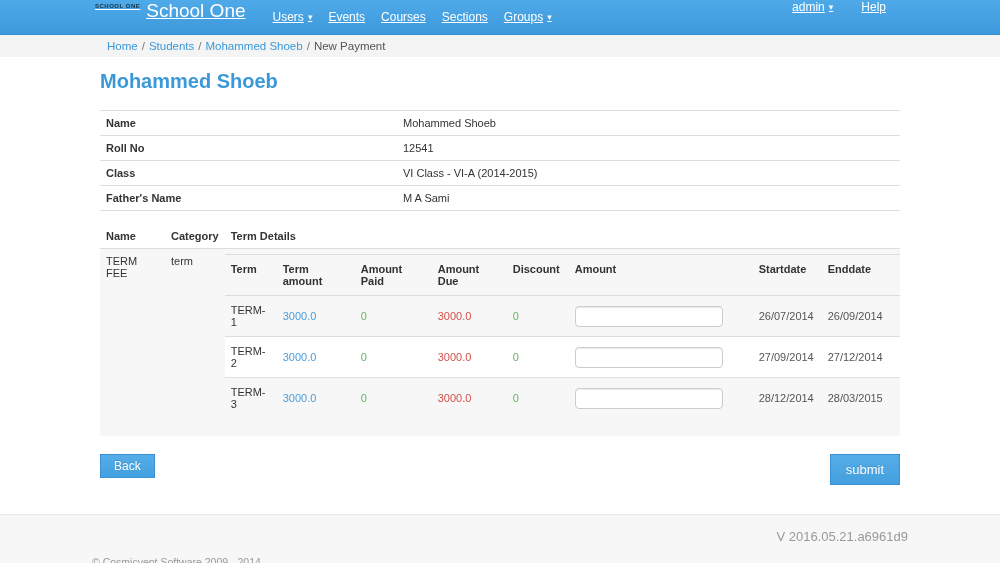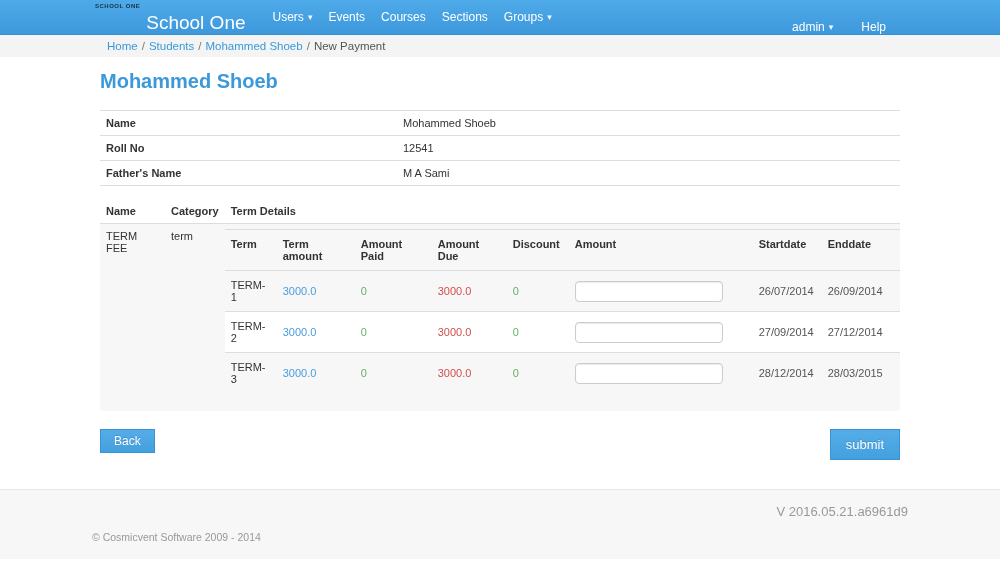--- a/index.html
+++ b/index.html
@@ -9,23 +9,24 @@
     font-family:"Liberation Sans", sans-serif;
     font-size:12px; color:#333; background:#fff;
     overflow:hidden;
   }
 
   
   .navbar {
     height:35px;
     background:linear-gradient(to bottom,#4FAAE9,#3E98DC);
     border-bottom:1px solid #3490D2;
-    display:flex; align-items:flex-end;
+    display:flex; align-items:flex-start;
     padding:0 104px 0 95px;
     color:#fff;
+    text-decoration:underline;
   }
   .mini-logo {
     font-size:6px; color:#16303f; letter-spacing:0.5px;
     margin-right:6px; white-space:nowrap; align-self:flex-start; margin-top:3px;
     font-weight:bold;
   }
   .brand { font-size:19px; color:#fff; margin-right:19px; white-space:nowrap; }
   .nav-items { display:flex; align-items:center; height:100%; }
   .nav-item {
     padding:0 8px; height:100%; display:flex; align-items:center;
@@ -178,20 +179,24 @@
     <tbody>
       <tr>
         <th>Name</th>
         <td>Mohammed Shoeb</td>
       </tr>
       <tr>
         <th>Roll No</th>
         <td>12541</td>
       </tr>
       <tr>
+        <th>Class</th>
+        <td>VI Class - VI-A (2014-2015)</td>
+      </tr>
+      <tr>
         <th>Father's Name</th>
         <td>M A Sami</td>
       </tr>
     </tbody>
   </table>
 
   <table class="fee-table">
     <thead>
       <tr>
         <th class="col-name">Name</th>

